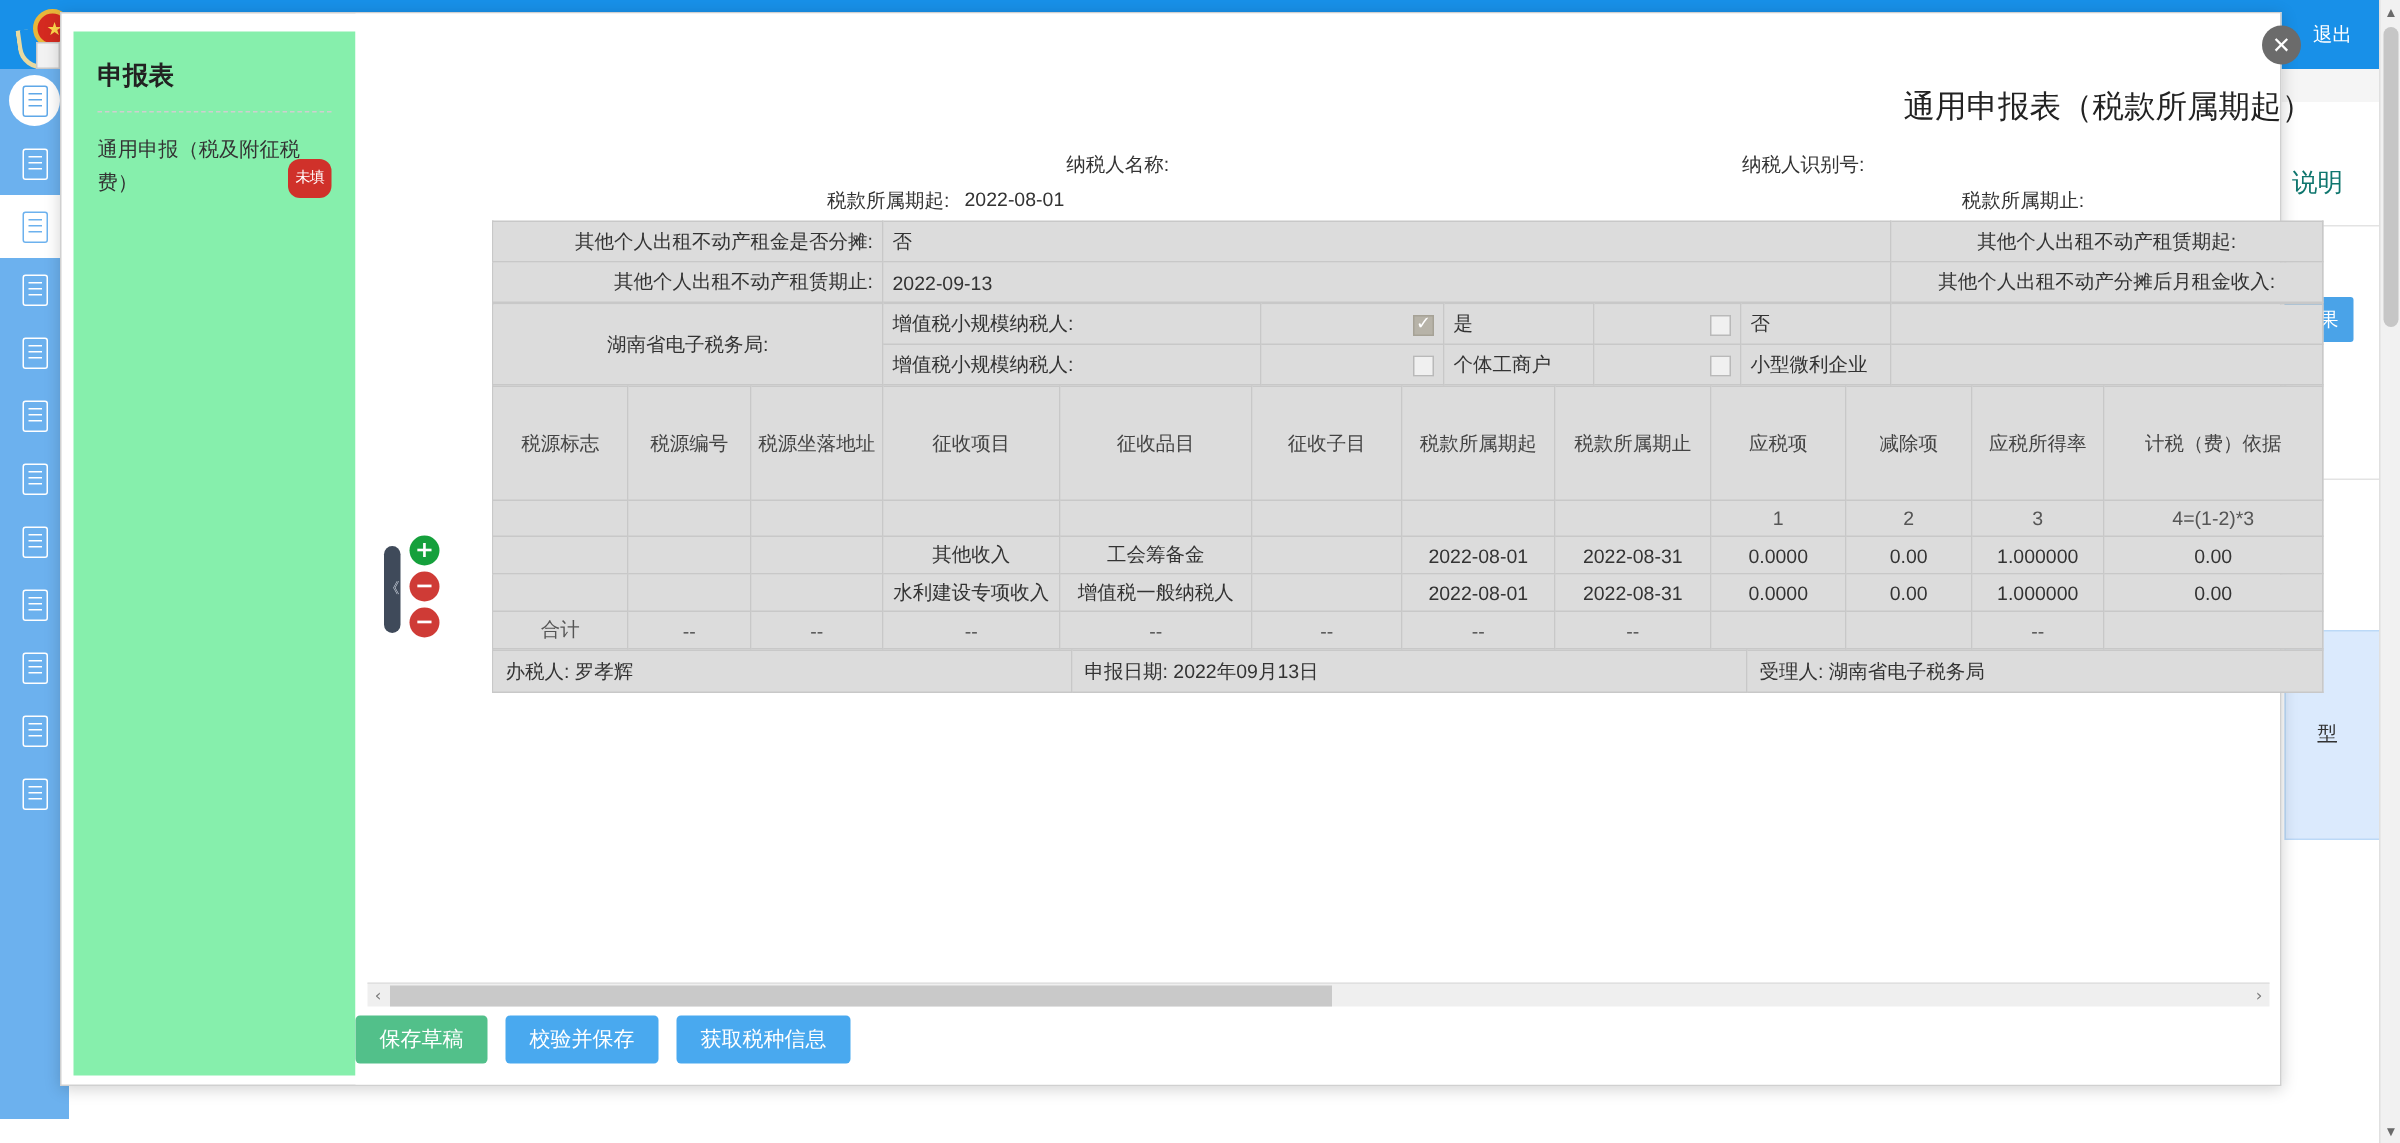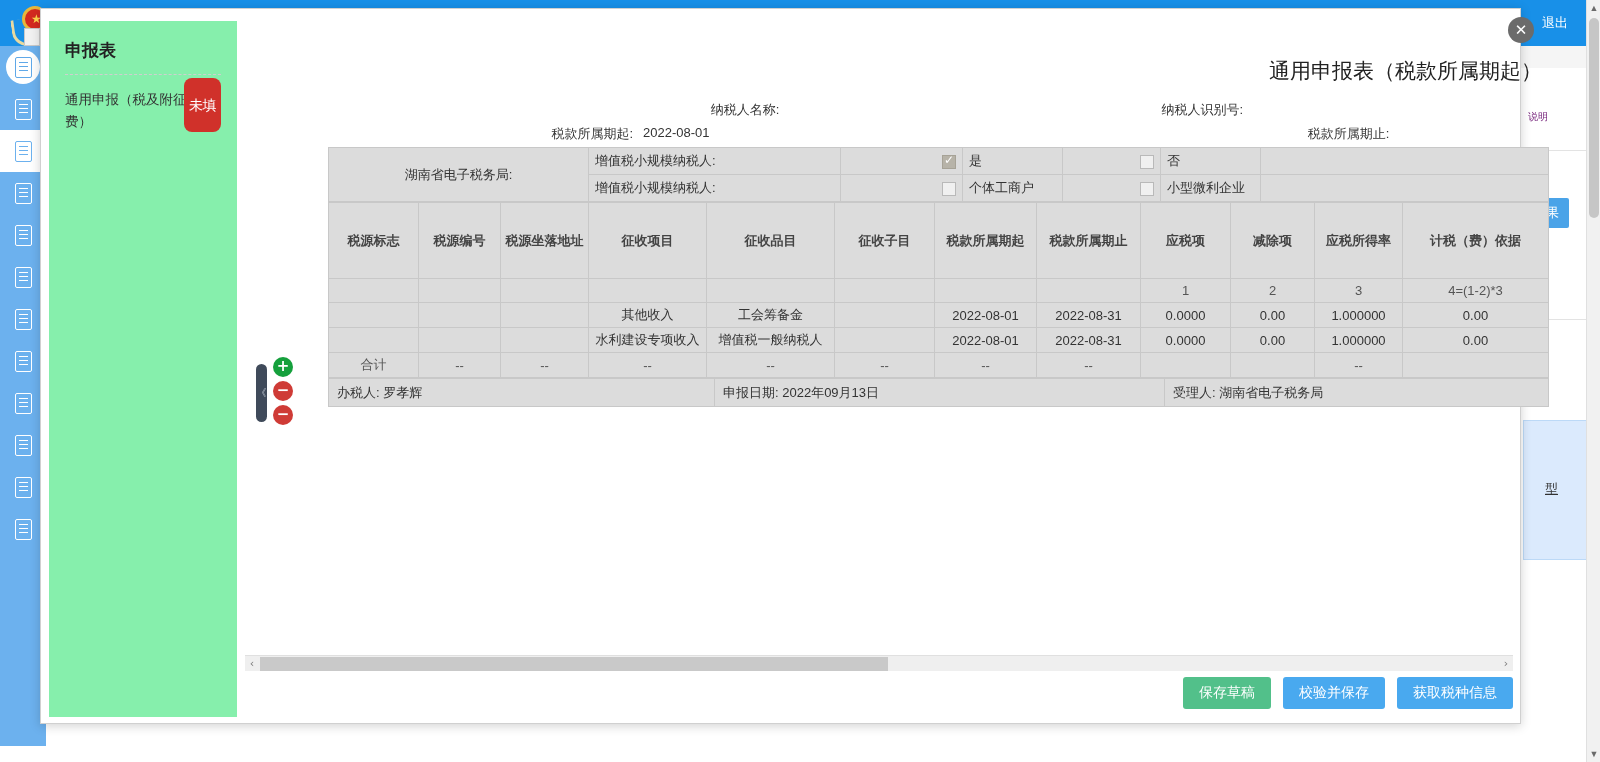--- a/index.html
+++ b/index.html
@@ -59,21 +59,21 @@
   .doc-icon::before {
     content:""; position:absolute; left:3px; top:4px; width:9px; height:1.6px;
     background:#fff; box-shadow:0 4px 0 #fff, 0 8px 0 #fff;
   }
   .side-item.active .doc-icon { border-color:#6cb1ee; }
   .side-item.active .doc-icon::before { background:#6cb1ee; box-shadow:0 4px 0 #6cb1ee, 0 8px 0 #6cb1ee; }
   .side-item.first .doc-icon { border-color:#5fa8e8; }
   .side-item.first .doc-icon::before { background:#5fa8e8; box-shadow:0 4px 0 #5fa8e8, 0 8px 0 #5fa8e8; }
 
   .bg-sub { position:absolute; background:#f5f5f5; }
-  .bg-note { position:absolute; color:#701a75; font-size:10px; }
+  .bg-note { position:absolute; color:#0f766e; font-size:17px; }
   .bg-blue-btn {
     position:absolute; background:#4aa3e8; color:#fff; font-size:13px;
     padding:6px 10px; border-radius:2px;
   }
   .bg-white-card {
     position:absolute; background:#fff; border:1px solid #e3e3e3; border-radius:3px;
   }
   .bg-lightblue-card {
     position:absolute; background:#dbeafd; border:1px solid #bcd9f7;
   }
@@ -112,21 +112,21 @@
     position:absolute; left:8px; top:12px; width:188px; height:696px;
     background:#86efac; padding:18px 16px 0 16px;
   }
   .left-title { font-size:17px; font-weight:bold; color:#222; }
   .left-div { margin-top:12px; border-top:1px dashed #cfcfcf; }
   .left-entry {
     margin-top:14px; font-size:13.5px; color:#333; line-height:22px; position:relative;
   }
   .badge-unfilled {
     display:inline-block; background:#d0312a; color:#fff;
-    font-size:14px; padding:16px 5px; border-radius:8px;
+    font-size:10px; padding:2px 5px; border-radius:8px;
     position:absolute; right:0; bottom:1px; letter-spacing:-0.5px;
   }
 
   .modal-right {
     position:absolute; left:196px; top:0; right:0; bottom:0; background:#fff;
   }
 
   .collapse-handle {
     position:absolute; left:19px; top:355px; width:11px; height:58px;
     background:#3f4a5a; border-radius:6px; color:#cfd6e0;
@@ -179,21 +179,21 @@
   .cbox.on::after {
     content:"\2713"; position:absolute; left:1px; top:-3px;
     color:#fff; font-size:12px; font-family:"DejaVu Sans",sans-serif;
   }
 
   table.grid-tbl {
     border-collapse:collapse; width:1220px; table-layout:fixed;
     font-size:13px; color:#333;
   }
   table.grid-tbl th {
-    border:1px solid #c8c8c8; background:#dcdcdc; font-weight:bold;
+    border:1px solid #c8c8c8; background:#dcdcdc; font-weight:normal;
     height:76px; padding:2px 4px; text-align:center; color:#444;
   }
   table.grid-tbl td {
     border:1px solid #c8c8c8; background:#dcdcdc; height:24px;
     padding:3px 6px; text-align:center;
   }
   td.num-idx { color:#555; }
   td.inp { background:#fff; text-align:right; }
   td.ro { background:#dcdcdc; text-align:right; }
   td.blank { background:#fff; }
@@ -218,21 +218,21 @@
     font-family:"DejaVu Sans",sans-serif;
   }
   .h-scroll .sarrow.l { left:0; }
   .h-scroll .sarrow.r { right:0; }
   .h-scroll .hthumb {
     position:absolute; left:15px; top:1px; width:628px; height:14px; background:#c9c9c9;
   }
 
   .btn-bar {
     position:absolute; left:0; bottom:14px; width:1276px;
-    display:flex; justify-content:flex-end; gap:12px;
+    display:flex; justify-content:flex-start; gap:12px;
   }
   .abtn {
     padding:7px 16px; border:none; border-radius:3px; color:#fff;
     font-size:14px; cursor:pointer; font-family:"Liberation Sans",sans-serif;
   }
   .abtn.green { background:#52c08a; }
   .abtn.blue  { background:#49a9ef; }
 </style>
 </head>
 <body>
@@ -341,20 +341,39 @@
         <div class="meta-col">
           <div class="meta-lab">税款所属期起:</div>
           <div class="meta-val">2022-08-01</div>
         </div>
         <div class="meta-col right">
           <div class="meta-lab">税款所属期止:</div>
           <div class="meta-val"></div>
         </div>
       </div>
 
+      <table class="form-tbl">
+        <colgroup>
+          <col style="width:260px">
+            <col style="width:672px">
+          <col style="width:288px">
+        </colgroup>
+        <tbody>
+            <tr>
+          <td class="lab">其他个人出租不动产租金是否分摊:</td>
+          <td class="val-white">否</td>
+          <td class="lab-c">其他个人出租不动产租赁期起:</td>
+        </tr>
+        <tr>
+          <td class="lab">其他个人出租不动产租赁期止:</td>
+          <td class="val">2022-09-13</td>
+          <td class="lab-c">其他个人出租不动产分摊后月租金收入:</td>
+        </tr>
+      </tbody>
+        </table>
 
       <table class="form-tbl">
         <colgroup>
           <col style="width:260px">
             <col style="width:252px">
             <col style="width:122px">
           <col style="width:100px">
             <col style="width:98px">
             <col style="width:100px">
           <col style="width:288px">

